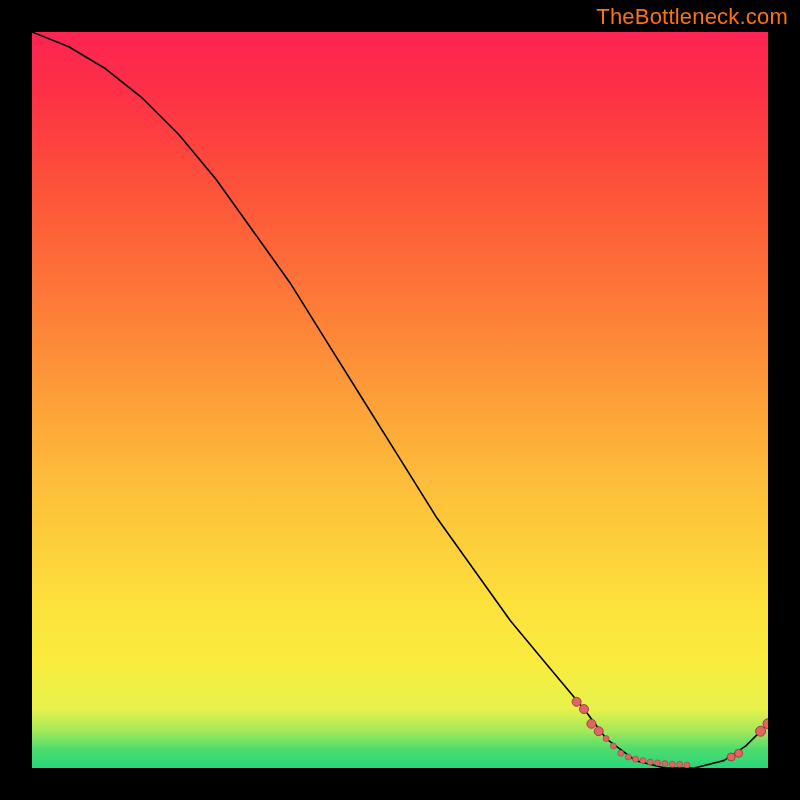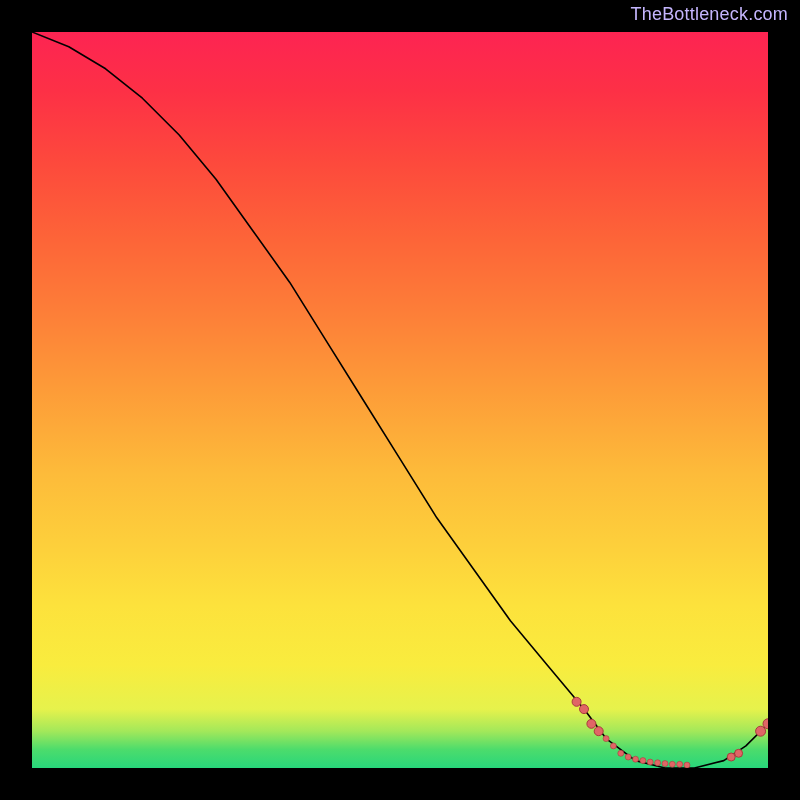--- a/index.html
+++ b/index.html
@@ -14,22 +14,22 @@
   .frame {
     position: relative;
     width: 800px;
     height: 800px;
     background: #000;
   }
   .watermark {
     position: absolute;
     top: 4px;
     right: 12px;
-    color: #c4b5fd;
-    font-size: 18px;
+    color: #f97316;
+    font-size: 22px;
     font-weight: 500;
     letter-spacing: 0.2px;
     z-index: 10;
   }
   .plot-area {
     position: absolute;
     left: 32px;
     top: 32px;
     width: 736px;
     height: 736px;

